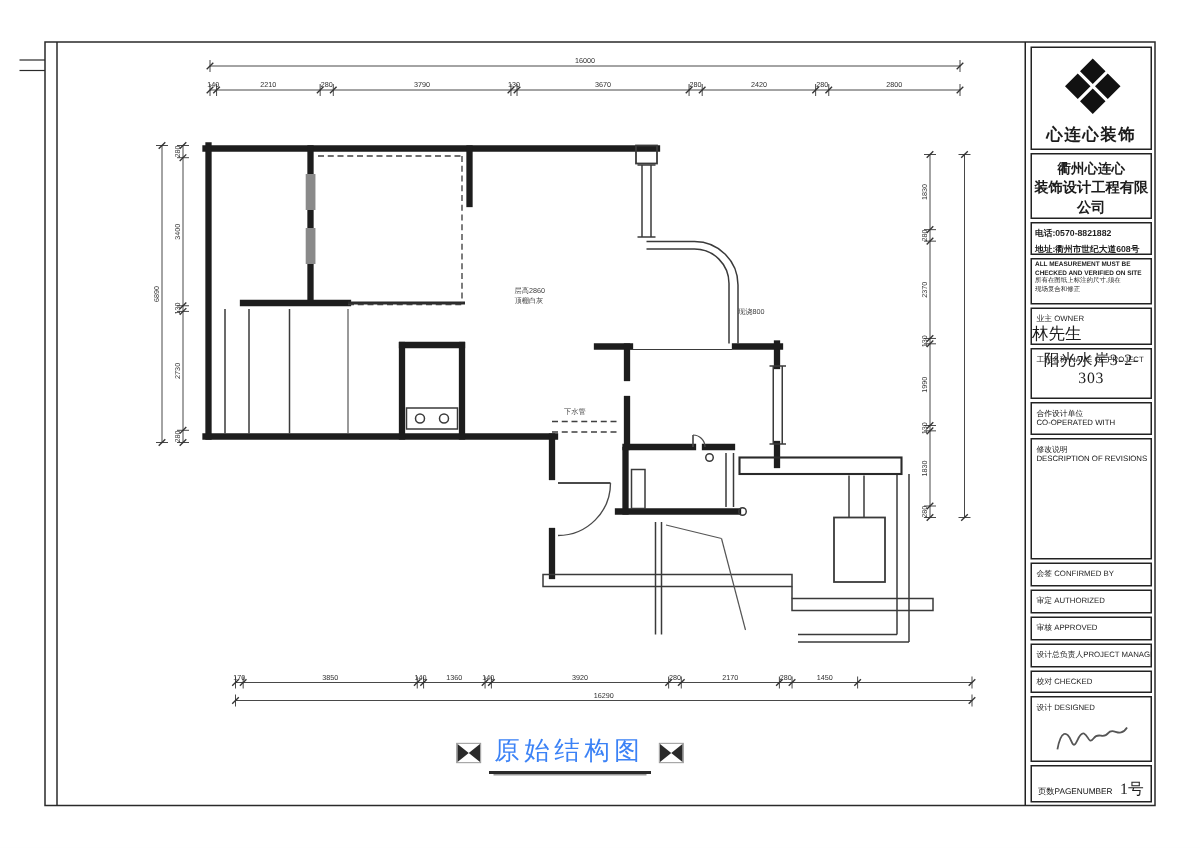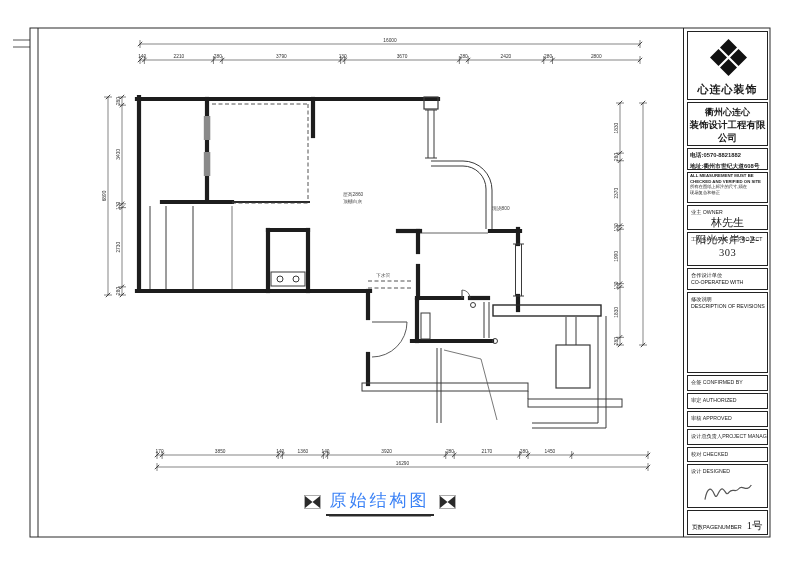--- a/index.html
+++ b/index.html
@@ -18,21 +18,21 @@
   .tbx{position:absolute;left:3px;right:3px;border:1px solid #222;background:#fff;
        overflow:hidden;box-sizing:border-box;}
   .cen{text-align:center;}
   .lbl{font-size:5.2px;color:#111;}
   .tb .row-label{position:absolute;left:3px;top:3px;font-size:5.2px;white-space:nowrap;}
   .company-cn1{font-family:"Liberation Serif",serif;font-weight:bold;font-size:9px;margin-top:3px;}
   .company-cn2{font-family:"Liberation Serif",serif;font-weight:bold;font-size:9.5px;}
   .company-en{font-size:3.6px;color:#222;transform:scale(.9);}
   .contact-line{font-size:5.8px;font-weight:bold;white-space:nowrap;margin:2px 0 0 2px;}
   .notice-line{font-size:4.3px;white-space:nowrap;margin-left:2px;line-height:5.6px;}
-  .big-name{font-family:"Liberation Serif",serif;font-size:11px;text-align:center;margin-top:3px;}
+  .big-name{font-family:"Liberation Serif",serif;font-size:11px;text-align:left;margin-top:3px;}
   .proj-name{font-family:Liberation Serif, serif;font-size:10.5px;text-align:center;margin-top:0;letter-spacing:.5px;}
   .logo-text{font-size:11px;font-weight:bold;text-align:center;letter-spacing:1px;}
   .page-row{position:absolute;left:4px;top:8px;display:flex;align-items:baseline;gap:5px;}
   .page-num{font-family:"Liberation Serif",serif;font-size:10.5px;}
 </style>
 </head>
 <body>
 
 <div class="sheet">
 

